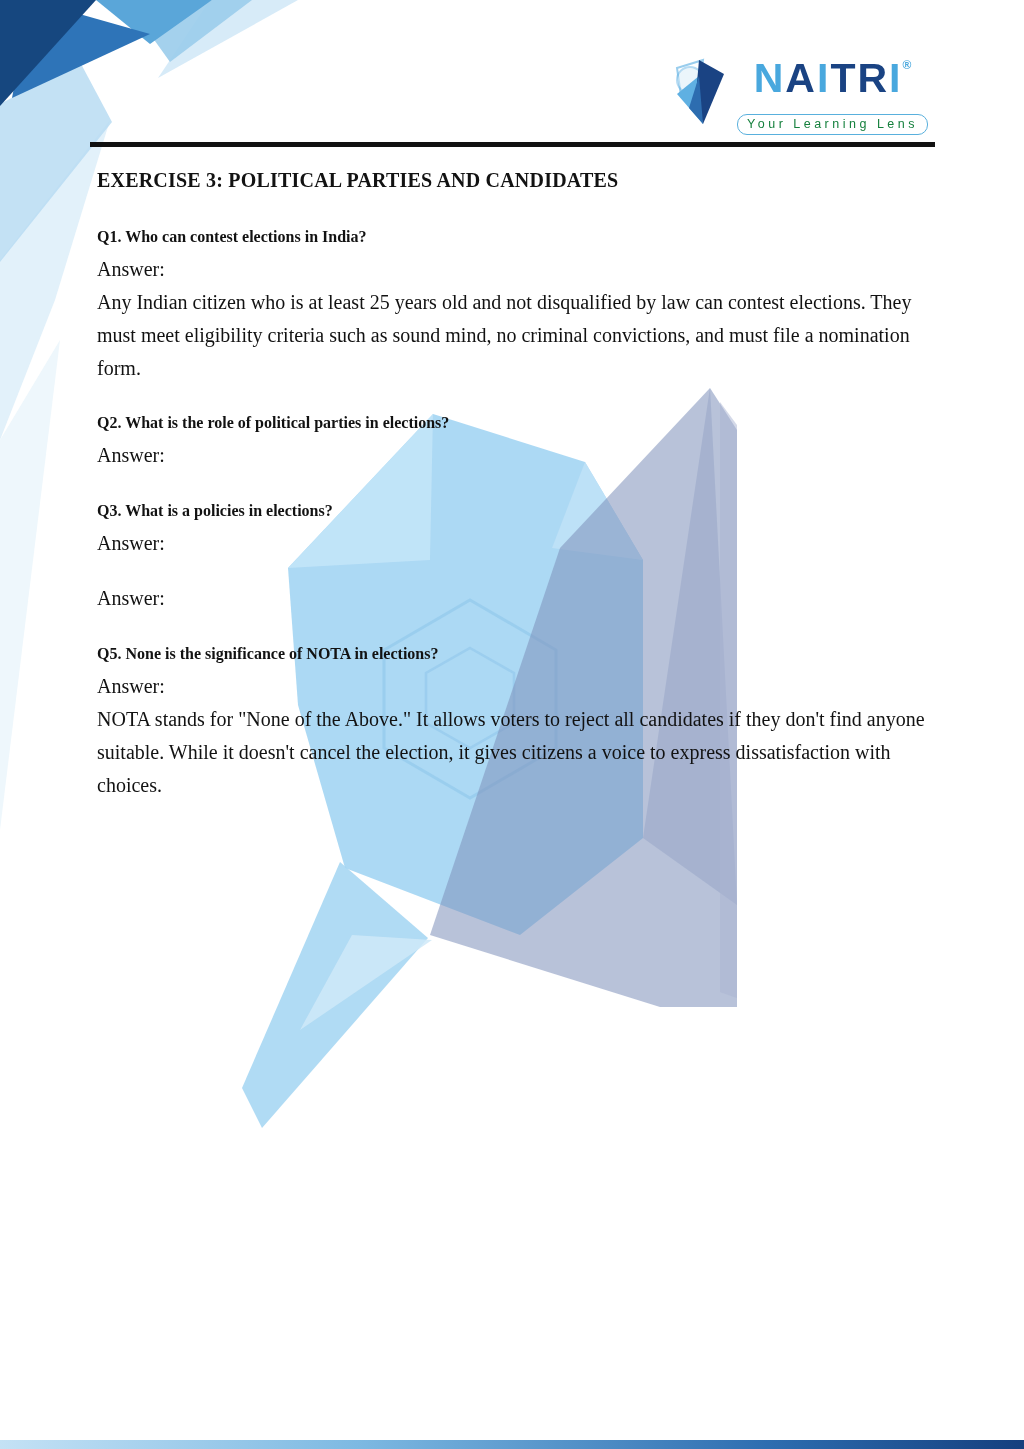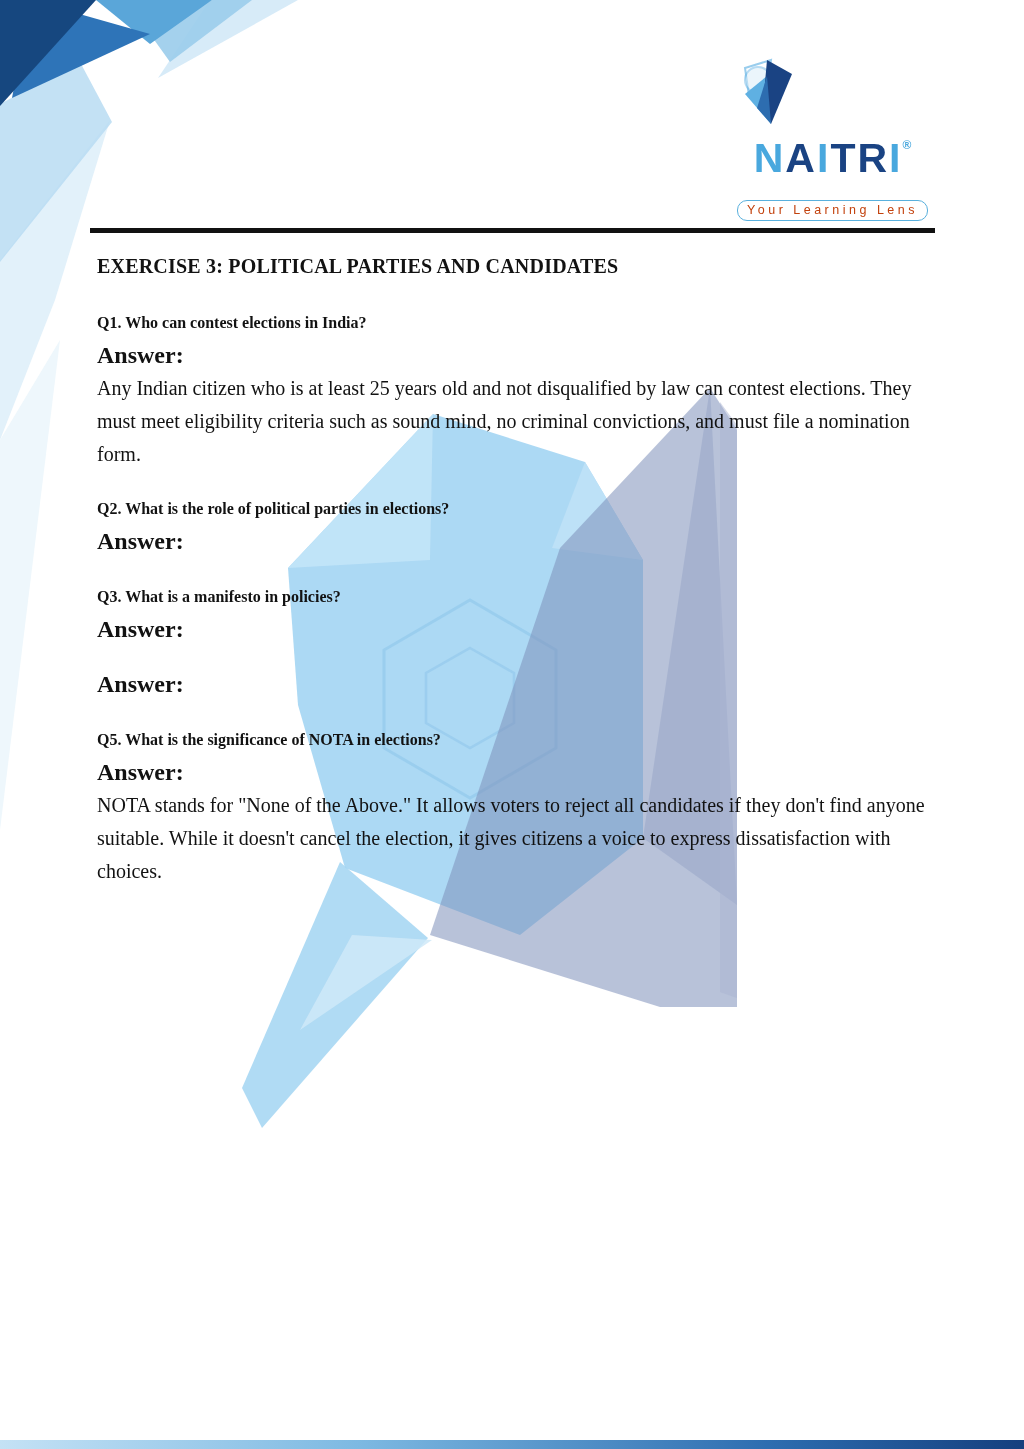--- a/index.html
+++ b/index.html
@@ -10,43 +10,43 @@
     color:#121212;
   }
   
   .bg-svg{position:absolute;pointer-events:none;z-index:0;}
   #corner-art{top:0;left:0;}
   #watermark-art{top:0;left:0;}
   
   .content{position:relative;z-index:2;}
   
   .header{display:flex;justify-content:flex-end;padding:56px 96px 0 97px;}
-  .brand{display:flex;align-items:flex-start;gap:8px;flex-direction:column;}
+  .brand{display:flex;align-items:flex-start;gap:8px;}
   .brand-text{display:flex;flex-direction:column;align-items:center;}
   .brand-name{
     font-family:"Liberation Sans", sans-serif;font-weight:bold;
     font-size:41px;line-height:44px;letter-spacing:2px;white-space:nowrap;
   }
   .lt-light{color:#49a8de;}
   .lt-dark{color:#1a4383;}
   .reg-mark{font-size:12px;color:#49a8de;vertical-align:top;line-height:18px;letter-spacing:0;}
   .tagline{
     font-family:"Liberation Sans", sans-serif;
-    font-size:12.5px;letter-spacing:3.5px;color:#c2410c;
+    font-size:12.5px;letter-spacing:3.5px;color:#15803d;
     border:1.5px solid #59b0dd;border-radius:10px;
-    padding:2px 9px 3px 9px;margin-top:20px;white-space:nowrap;
+    padding:2px 9px 3px 9px;margin-top:14px;white-space:nowrap;
   }
   .divider{height:5px;background:#111111;width:845px;margin:7px 0 0 90px;}
   .page-title{
     margin:22px 0 0 97px;font-size:20px;font-weight:bold;letter-spacing:.2px;
   }
   .qa-list{margin:28px 96px 0 97px;}
   .qa-section{margin:0 0 22px 0;}
   .question{font-size:16px;font-weight:bold;line-height:33px;margin:0;}
-  .answer-label{font-size:24px;font-weight:bold;line-height:33px;margin:0;}
+  .answer-label{font-size:20px;font-weight:normal;line-height:33px;margin:0;}
   .answer{font-size:20px;line-height:32.8px;margin:0;}
   .footer-bar{
     position:absolute;left:0;bottom:0;width:100%;height:9px;z-index:3;
     background:linear-gradient(to right,#c4e2f5 0%,#7db9e2 35%,#2d6db0 75%,#153f7e 100%);
   }
 </style>
 </head>
 <body>
 
 <svg id="corner-art" class="bg-svg" width="340" height="860" viewBox="0 0 340 860">
@@ -107,30 +107,30 @@
       <p class="answer-label">Answer:</p>
       <p class="answer">Any Indian citizen who is at least 25 years old and not disqualified by law can contest elections. They must meet eligibility criteria such as sound mind, no criminal convictions, and must file a nomination form.</p>
     </div>
 
     <div class="qa-section">
       <p class="question">Q2. What is the role of political parties in elections?</p>
       <p class="answer-label">Answer:</p>
     </div>
 
     <div class="qa-section">
-      <p class="question">Q3. What is a manifesto in policies?</p>
+      <p class="question">Q3. What is a policies in elections?</p>
       <p class="answer-label">Answer:</p>
     </div>
 
     <div class="qa-section">
       <p class="answer-label">Answer:</p>
     </div>
 
     <div class="qa-section">
-      <p class="question">Q5. What is the significance of NOTA in elections?</p>
+      <p class="question">Q5. None is the significance of NOTA in elections?</p>
       <p class="answer-label">Answer:</p>
       <p class="answer">NOTA stands for "None of the Above." It allows voters to reject all candidates if they don't find anyone suitable. While it doesn't cancel the election, it gives citizens a voice to express dissatisfaction with choices.</p>
     </div>
 
   </div>
 </div>
 
 <div class="footer-bar"></div>
 
 </body></html>

